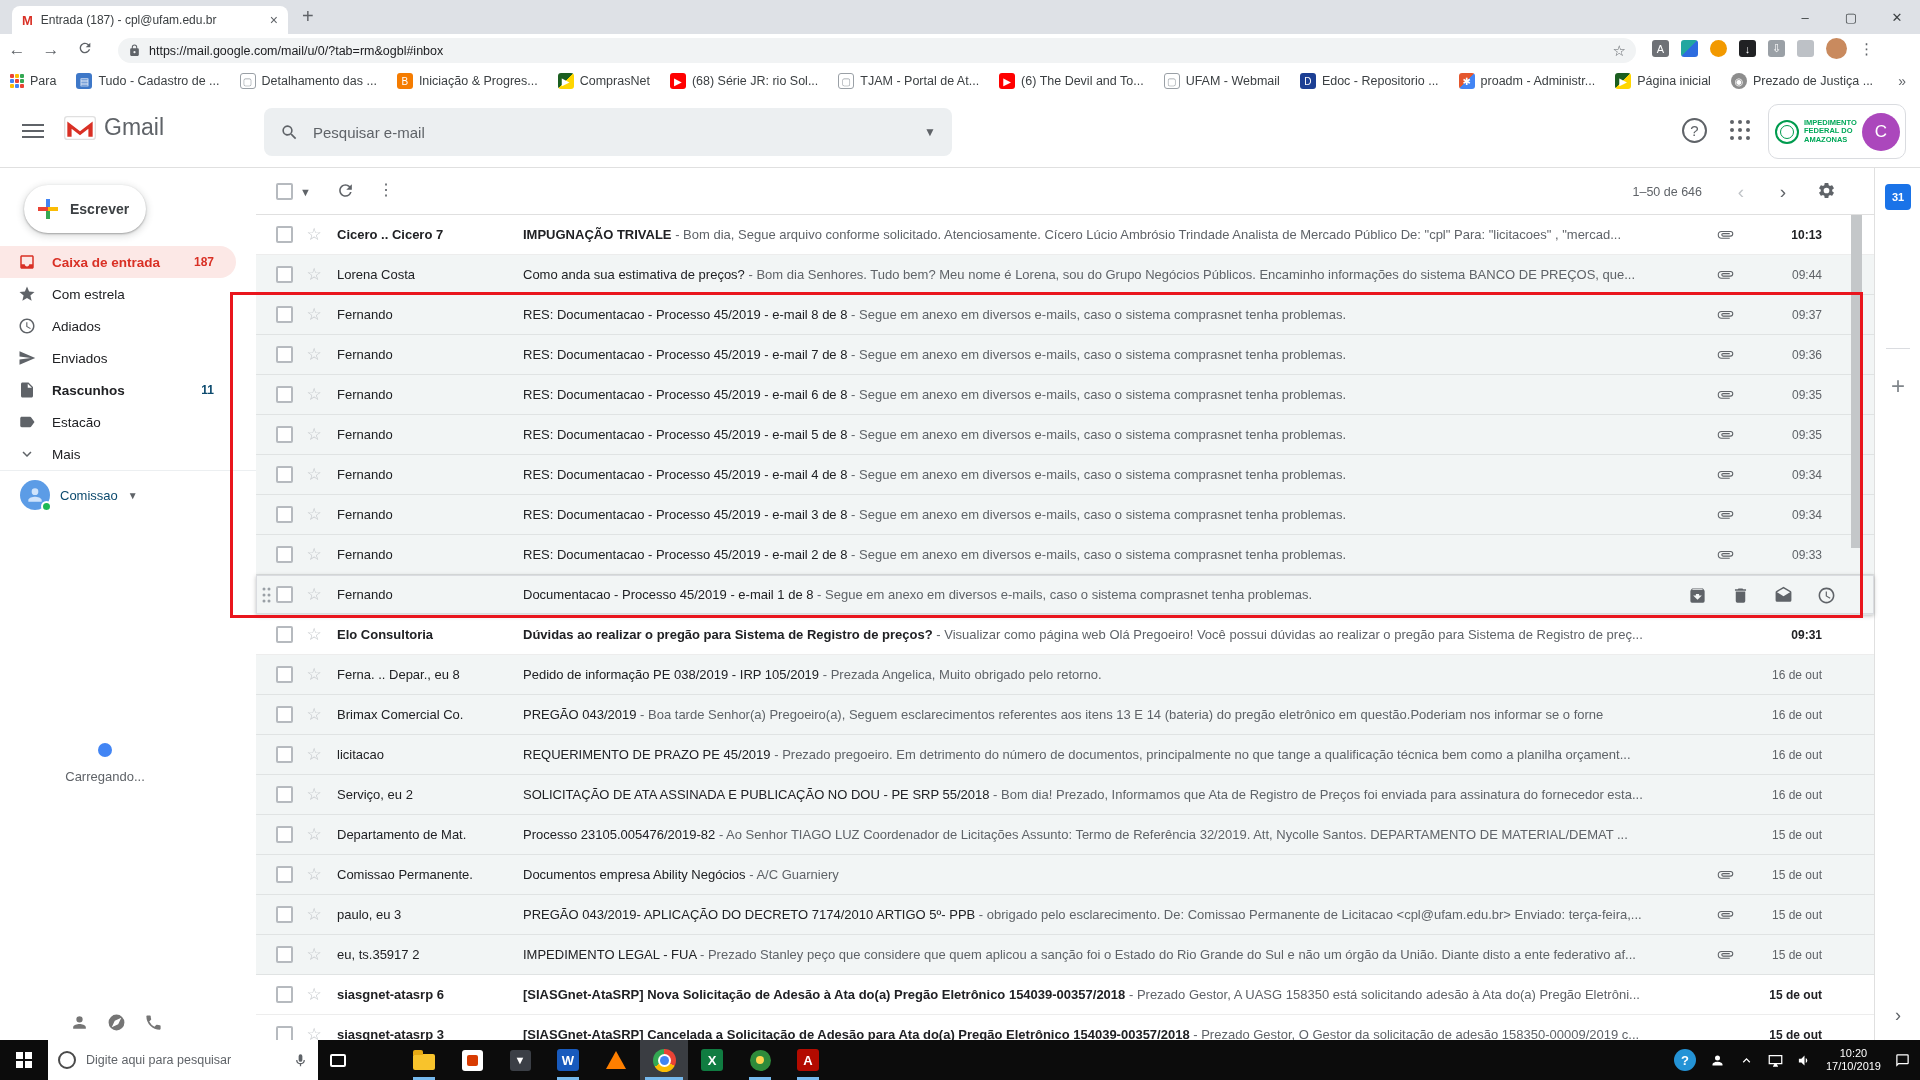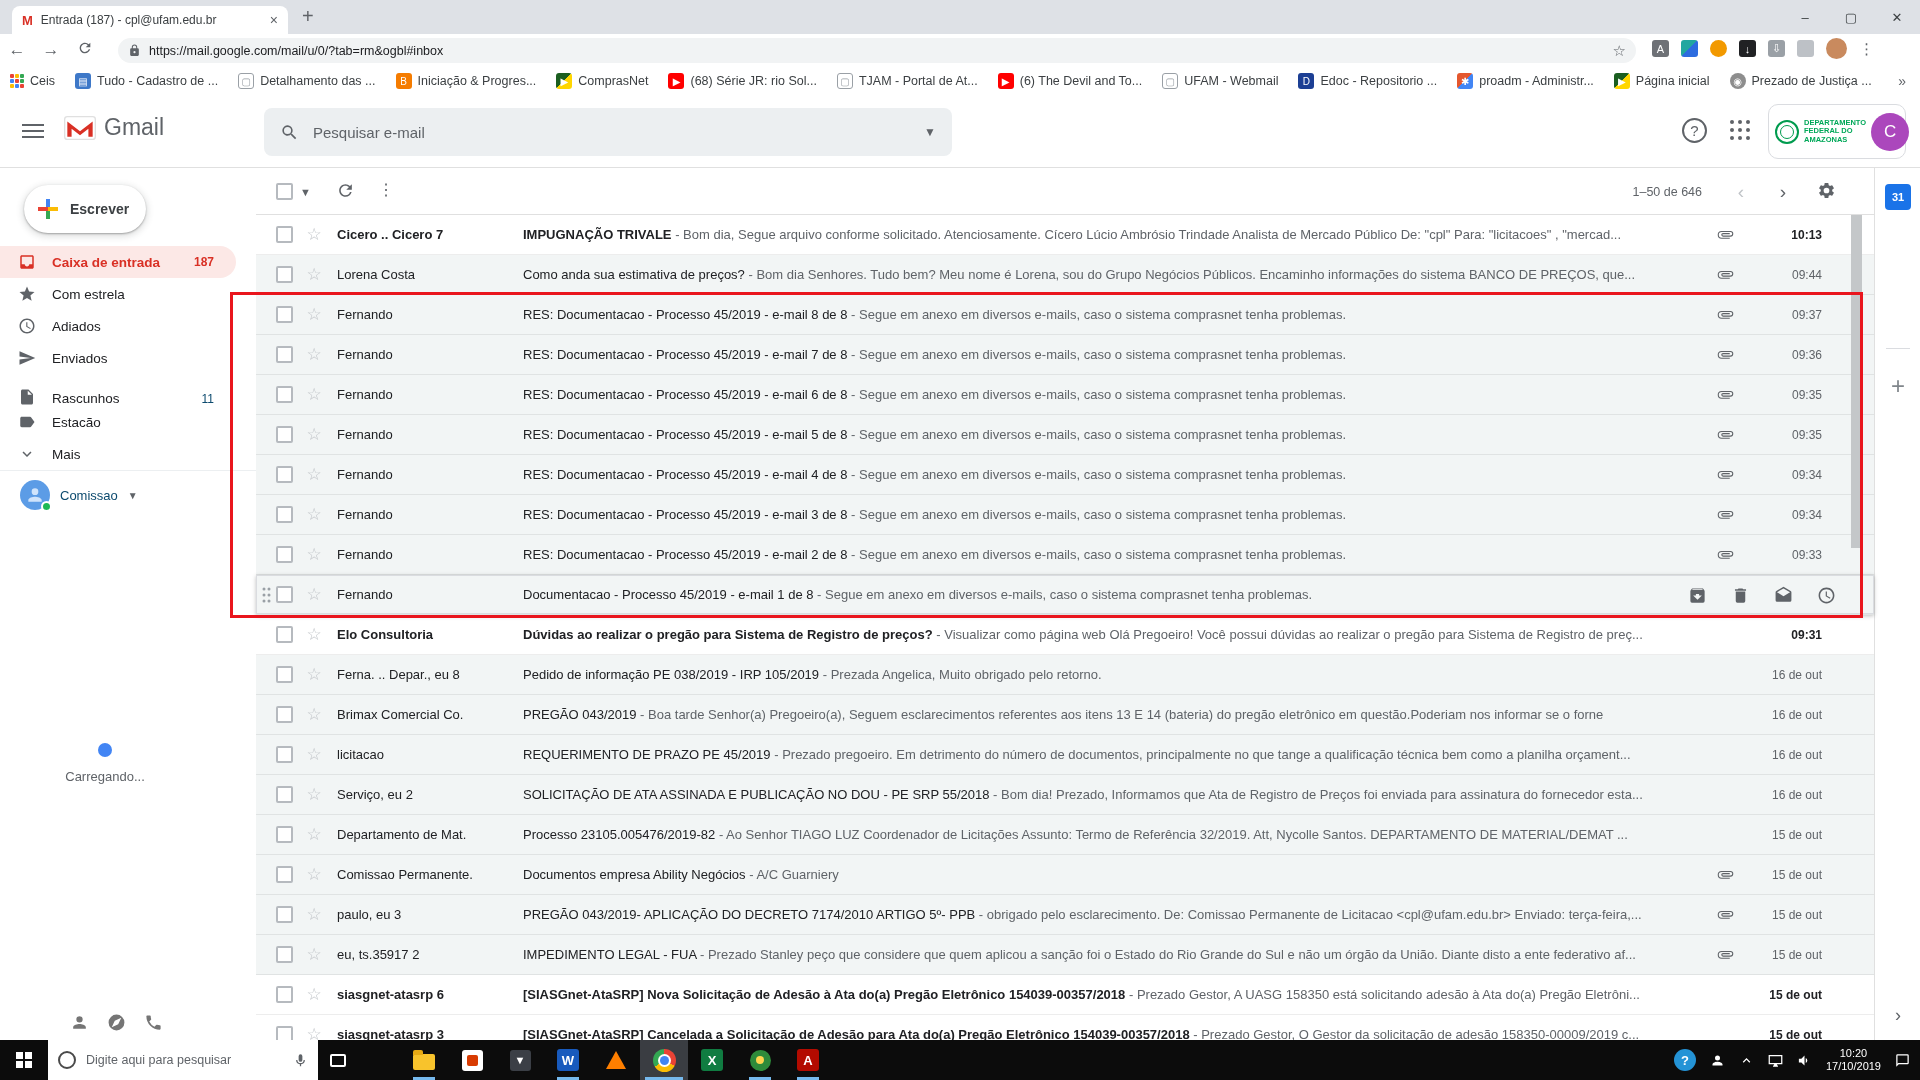--- a/index.html
+++ b/index.html
@@ -71,21 +71,21 @@
   .gplus i { position:absolute; }
   .compose b { font-size:14px; color:#3c4043; }
   .nav { position:absolute; left:0; top:78px; width:256px; }
   .navitem { height:32px; display:flex; align-items:center; gap:16px; padding-left:18px;
              font-size:13.5px; color:#202124; width:236px; border-radius:0 16px 16px 0; position:relative; }
   .navitem svg { width:18px; height:18px; fill:#5f6368; flex:none; }
   .navitem .cnt { position:absolute; right:22px; font-size:12px; color:#0c4a6e; }
   .navitem.active { background:#fce8e6; color:#d93025; font-weight:bold; }
   .navitem.active svg { fill:#d93025; }
   .navitem.active .cnt { color:#d93025; font-weight:bold; }
-  .navitem.boldlbl { font-weight:normal;align-items:flex-end; }
+  .navitem.boldlbl { font-weight:bold; }
   .sb-divider { position:absolute; left:0; top:302px; width:256px; border-top:1px solid #eceff1; }
   .profrow { position:absolute; left:20px; top:312px; display:flex; align-items:center; gap:10px; }
   .profava { width:30px; height:30px; border-radius:50%; background:#5c9ce6; position:relative;
              display:flex; align-items:center; justify-content:center; }
   .profava svg { width:20px; height:20px; fill:#cfe3fb; }
   .presence { position:absolute; right:-2px; bottom:-2px; width:11px; height:11px; border-radius:50%;
               background:#1db954; border:2px solid #fff; }
   .profname { font-size:13px; color:#0c4a6e; }
   .profcaret { font-size:10px; color:#5f6368; }
   .loadwrap { position:absolute; left:0; top:575px; width:210px; text-align:center; }
@@ -245,21 +245,21 @@
           <i style="background:#ea4335"></i>
           <i style="background:#fbbc05"></i>
           <i style="background:#34a853"></i>
           <i style="background:#4285f4"></i>
           <i style="background:#ea4335"></i>
           <i style="background:#34a853"></i>
           <i style="background:#fbbc05"></i>
           <i style="background:#4285f4"></i>
           <i style="background:#ea4335"></i>
         </span>
-      <em style="font-style:normal">Ceis</em>
+      <em style="font-style:normal">Para</em>
       </span>
     <span class="bm">
         <span class="bmi" style="background:#3e78c8">▤</span>
         <em style="font-style:normal">Tudo - Cadastro de ...</em>
       </span>
     <span class="bm">
         <span class="bmi" style="background:#fff;border:1px solid #9aa0a6;color:#9aa0a6">▢</span>
         <em style="font-style:normal">Detalhamento das ...</em>
       </span>
     <span class="bm">
@@ -333,21 +333,21 @@
         <i></i>
         <i></i>
         <i></i>
         <i></i>
         <i></i>
         <i></i>
       </span>
     <div class="orgcard">
       <span class="ufam-emblem"></span>
       <span class="ufam-text">
-        <span>DEPARTAMENTO</span><br>
+        <span>IMPEDIMENTO</span><br>
         <span>FEDERAL DO</span><br>
         <span>AMAZONAS</span>
       </span>
       <span class="gavatar">C</span>
     </div>
   </div>
 
   <div id="sidebar">
     <div class="compose">
       <span class="gplus">

